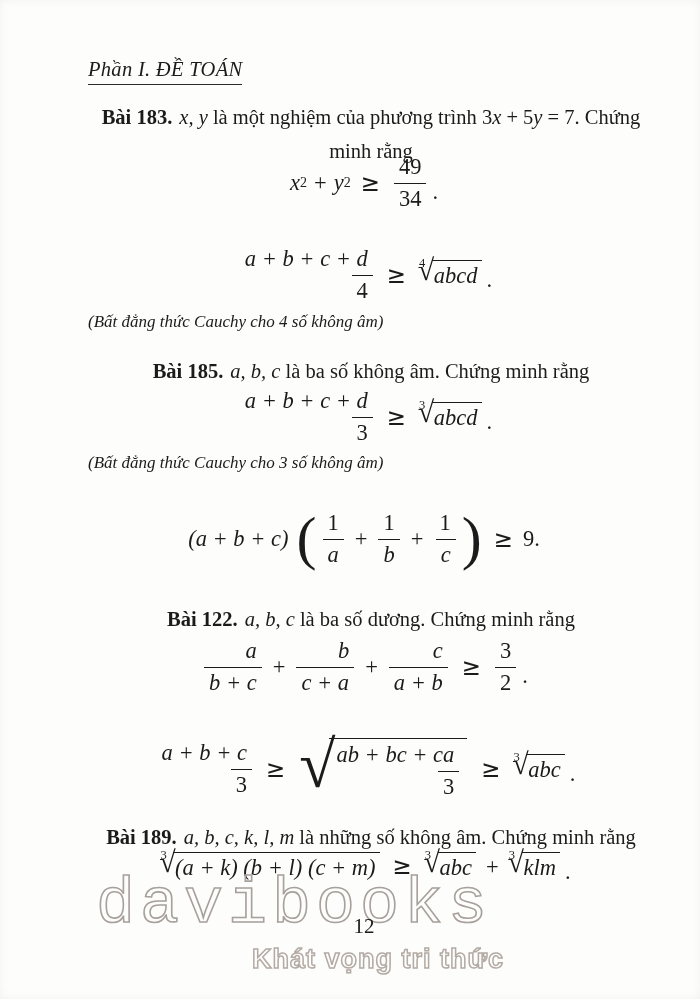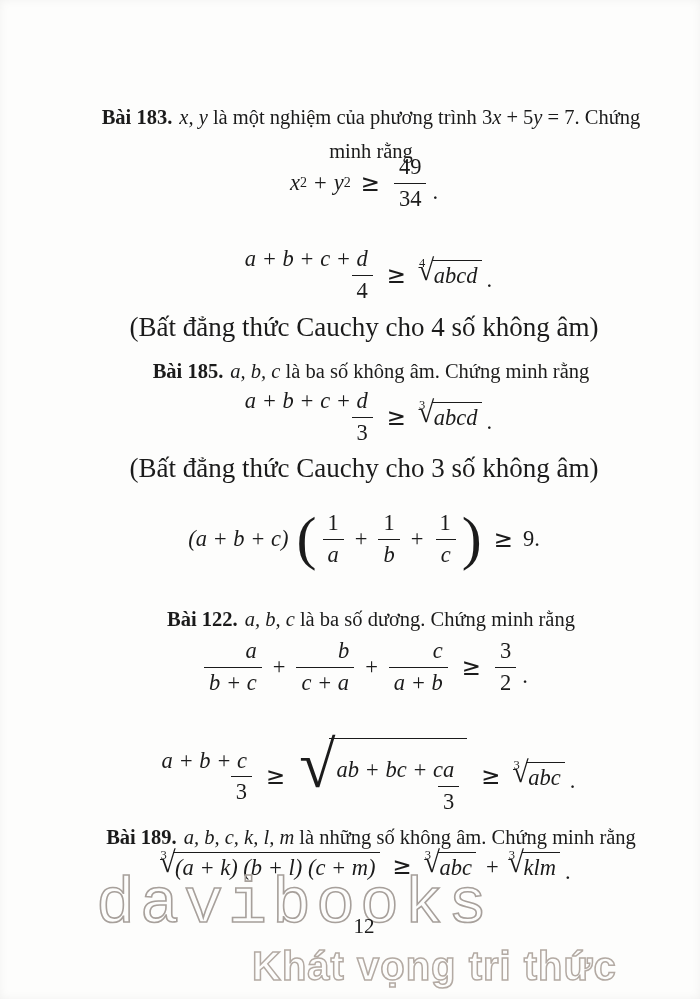--- a/index.html
+++ b/index.html
@@ -37,47 +37,50 @@
   sup.sp{font-size:14px;line-height:0;}
   .dot{align-self:center;transform:translateY(9px);margin-left:2px;}
   .dot.hi{transform:translateY(5px);}
 
   
   .rt{display:inline-flex;align-items:flex-start;margin:0 3px;}
   .rt-idx{font-size:12.5px;line-height:1;margin-right:-7.5px;transform:translateY(-3px);position:relative;z-index:2;}
   .rt-sign{font-size:30px;line-height:23px;display:inline-block;transform:translateY(-2px);}
   .rt-bar{border-top:1.5px solid #1b1b1b;padding:2px 4px 0 2px;margin-left:-2.5px;}
   .bigroot .rt-sign{font-size:66px;line-height:49px;transform:translateY(2px);}
-  .bigroot .rt-bar{border-top:1.7px solid #1b1b1b;padding:18px 8px 0 2px;margin-left:-6px;display:inline-flex;align-items:center;}
+  .bigroot .rt-bar{border-top:1.7px solid #1b1b1b;padding:3px 8px 0 2px;margin-left:-6px;display:inline-flex;align-items:center;}
   .bigroot{align-items:flex-start;margin:0 4px;}
 
   
   .bigp{height:56px;display:flex;align-items:center;font-size:60px;font-weight:400;margin:0 2px;}
 
   
-  .note{font-size:27px;text-align:center;margin:0;}
+  .note{font-style:italic;font-size:17px;text-align:left;margin:0;}
 
   
   .wm-main{
     position:absolute;left:96px;top:868px;
     font-family:Liberation Mono, monospace;font-size:65px;letter-spacing:5px;
     color:transparent;-webkit-text-stroke:1.6px #a7a09b;white-space:nowrap;
   }
   .wm-slogan{
     position:absolute;left:252px;top:944px;
-    font-family:"Liberation Sans",sans-serif;font-weight:bold;font-size:40px;letter-spacing:1px;
+    font-family:"Liberation Sans",sans-serif;font-weight:bold;font-size:27px;letter-spacing:1px;
     color:transparent;-webkit-text-stroke:1.5px #b3aaa3;white-space:nowrap;
   }
   .page-number{position:absolute;left:88px;width:552px;top:914px;text-align:center;font-size:21px;z-index:3;}
 </style>
 </head>
 <body>
 
 <div class="page">
 
+  <div class="abs" style="top:58px">
+    <span class="part-heading">Phần I. ĐỀ TOÁN</span>
+  </div>
 
   <p class="para abs" style="top:100px">
     <b class="plabel">Bài 183.</b><span class="mi">x, y</span><span> là một nghiệm của phương trình </span><span class="mu">3</span><span class="mi">x</span><span class="mu"> + </span><span class="mu">5</span><span class="mi">y</span><span class="mu"> = 7</span><span>. Chứng minh rằng</span>
   </p>
   <div class="formula abs" style="top:154px">
     <span class="mi">x</span>
       <sup class="sp">2</sup>
     <span class="op">+</span>
     <span class="mi">y</span>
       <sup class="sp">2</sup>

